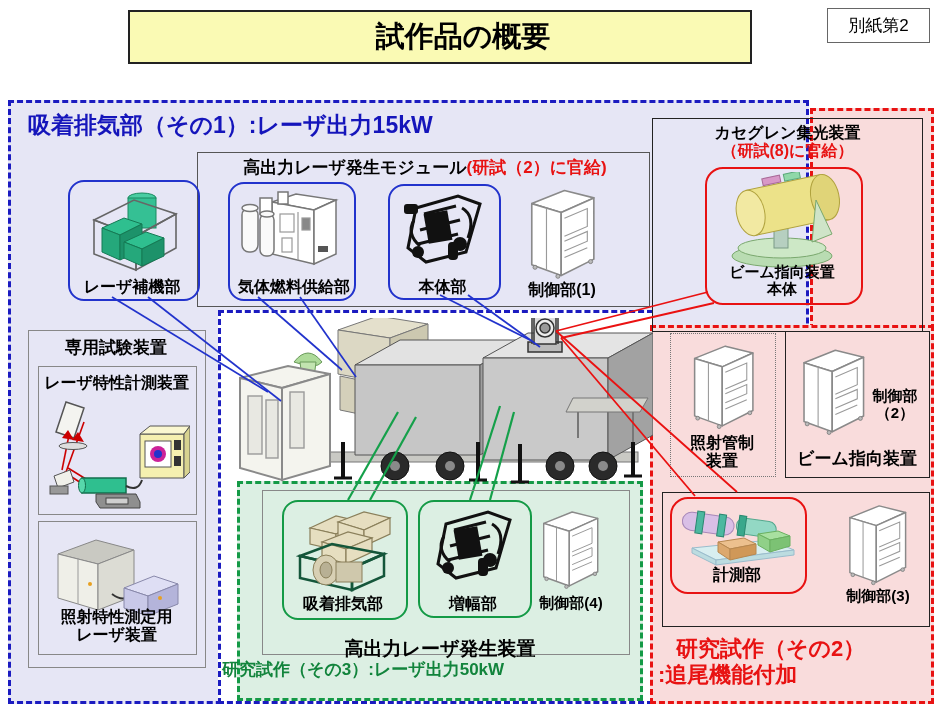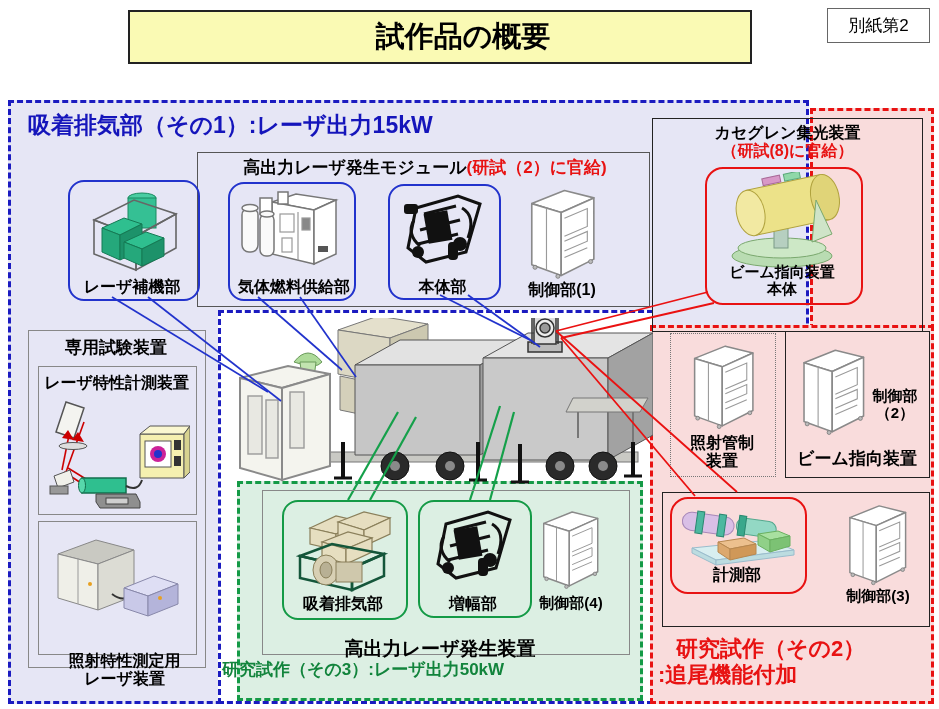--- a/index.html
+++ b/index.html
@@ -133,21 +133,21 @@
     <polygon points="8,22 48,32 48,78 8,66" fill="#efefe8" stroke="#888"></polygon>
     <polygon points="48,32 84,18 84,64 48,78" fill="#dcdcd4" stroke="#888"></polygon>
     <line x1="28" y1="27" x2="28" y2="72" stroke="#999"></line>
     <circle cx="40" cy="52" r="2" fill="#e8a020"></circle>
     <path d="M62,62 q8,6 14,4" fill="none" stroke="#333" stroke-width="2"></path>
     <polygon points="74,56 104,44 128,52 98,64" fill="#dedef4" stroke="#8888aa"></polygon>
     <polygon points="74,56 98,64 98,84 74,76" fill="#c9c9e8" stroke="#8888aa"></polygon>
     <polygon points="98,64 128,52 128,72 98,84" fill="#b4b4da" stroke="#8888aa"></polygon>
     <circle cx="110" cy="66" r="2" fill="#e8a020"></circle>
   </svg>
-  <div class="abs lbl t16" style="left:48px;top:608px;width:153px;margin-top:44px;"><span>照射特性測定用</span><br>
+  <div class="abs lbl t16" style="left:40px;top:608px;width:153px;"><span>照射特性測定用</span><br>
        <span>レーザ装置</span></div>
 
   <svg class="abs" style="left:228px;top:318px;" width="425" height="172" viewBox="0 0 425 172">
     <rect x="100" y="134" width="310" height="10" fill="#c9c9c4" stroke="#777"></rect>
 
     <polygon points="110,12 150,-2 200,6 162,20" fill="#e4e0cc" stroke="#777"></polygon>
     <polygon points="110,12 162,20 162,66 110,56" fill="#dcd8c4" stroke="#777"></polygon>
     <polygon points="162,20 200,6 200,52 162,66" fill="#ccc8b0" stroke="#777"></polygon>
     <polygon points="112,58 160,68 160,102 112,92" fill="#d4d0ba" stroke="#777"></polygon>
 

